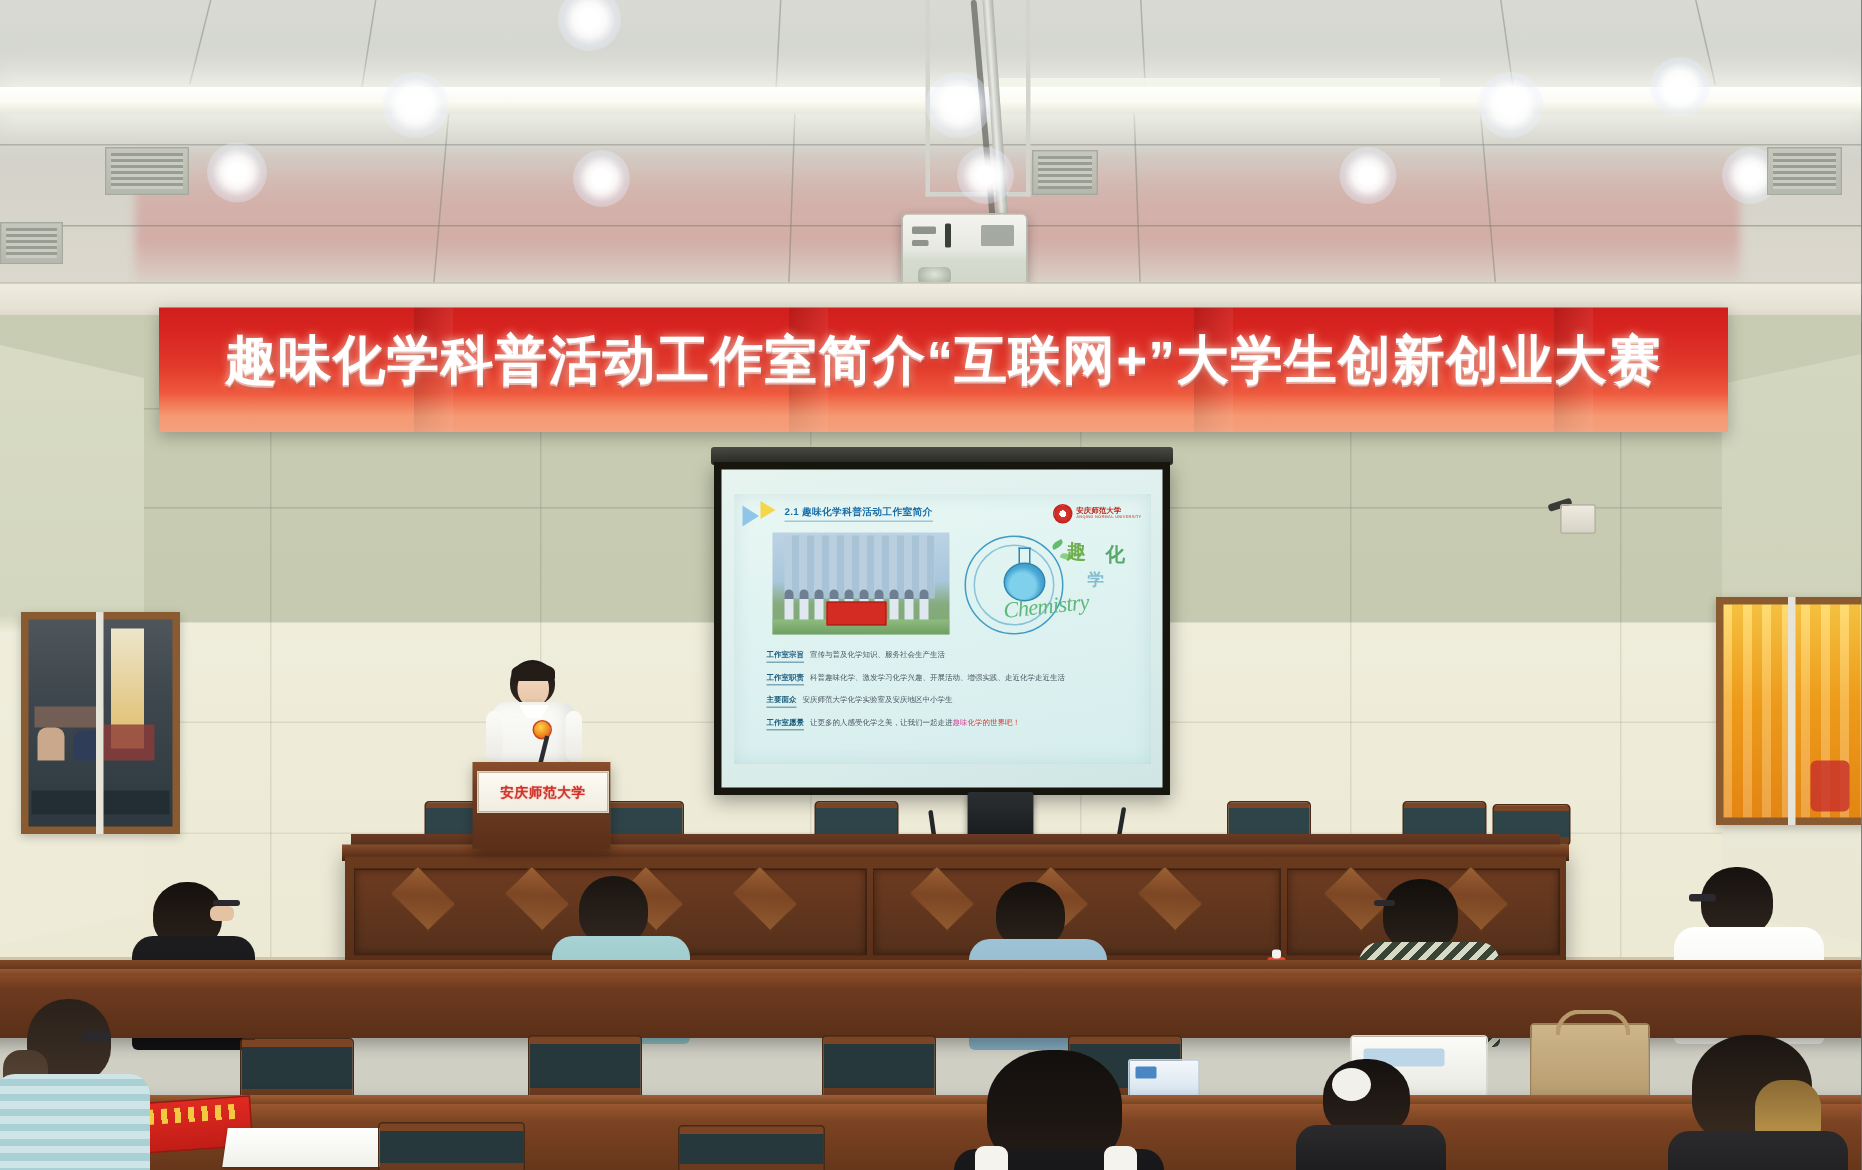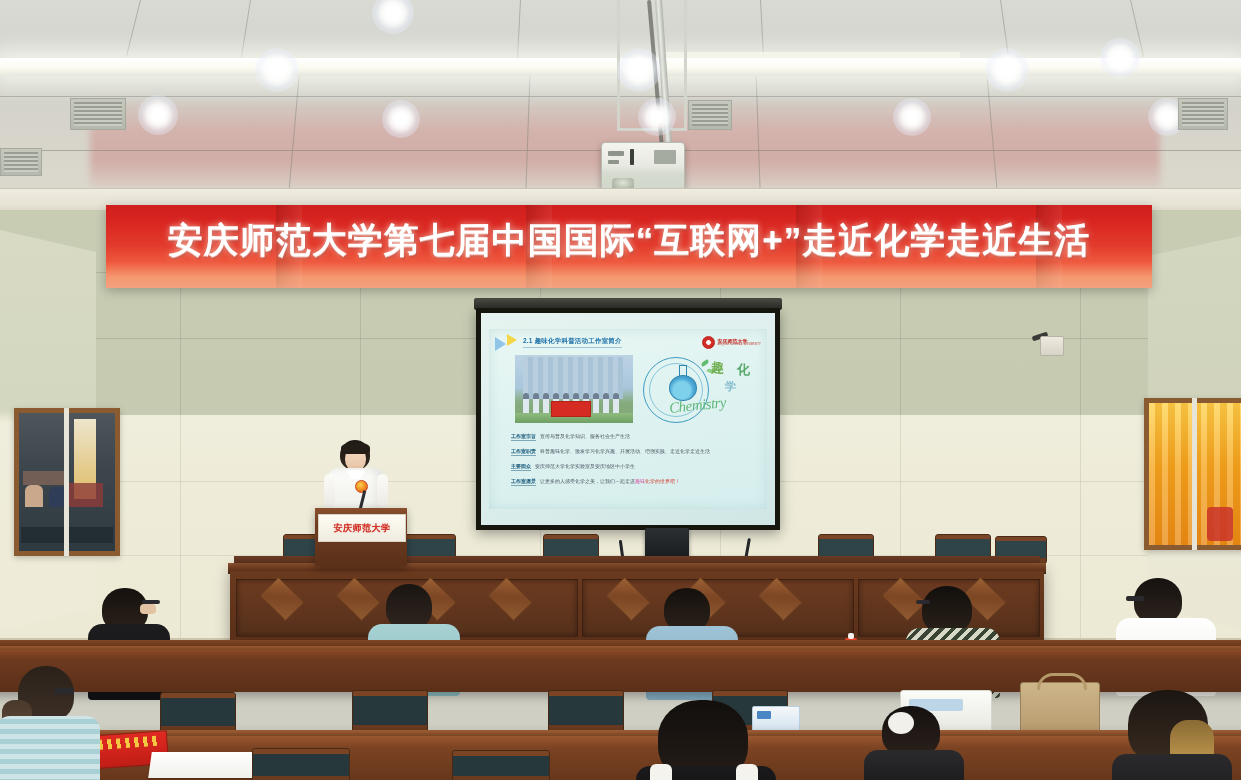--- a/index.html
+++ b/index.html
@@ -379,21 +379,21 @@
   </div>
 
   <div class="abs" id="wall-speaker-arm"></div>
   <div class="abs" id="wall-speaker"></div>
 
   <div class="abs" id="banner">
     <div class="banner-fold" style="left:170px;"></div>
     <div class="banner-fold" style="left:420px;"></div>
     <div class="banner-fold" style="left:690px;"></div>
     <div class="banner-fold" style="left:930px;"></div>
-    <div id="banner-text">安庆师范大学第七届中国国际“互联网+”走近化学走近生活</div>
+    <div id="banner-text">趣味化学科普活动工作室简介“互联网+”大学生创新创业大赛</div>
   </div>
 
   <div class="abs" id="screen-housing"></div>
   <div class="abs" id="screen-frame">
     <div id="screen">
       <div id="slide">
 
         <div class="slide-tri" style="left:6px;top:8px;border-top:7px solid transparent;border-bottom:7px solid transparent;border-left:11px solid #8fc6e8;"></div>
         <div class="slide-tri" style="left:18px;top:5px;border-top:6px solid transparent;border-bottom:6px solid transparent;border-left:10px solid #f5d648;"></div>
 

